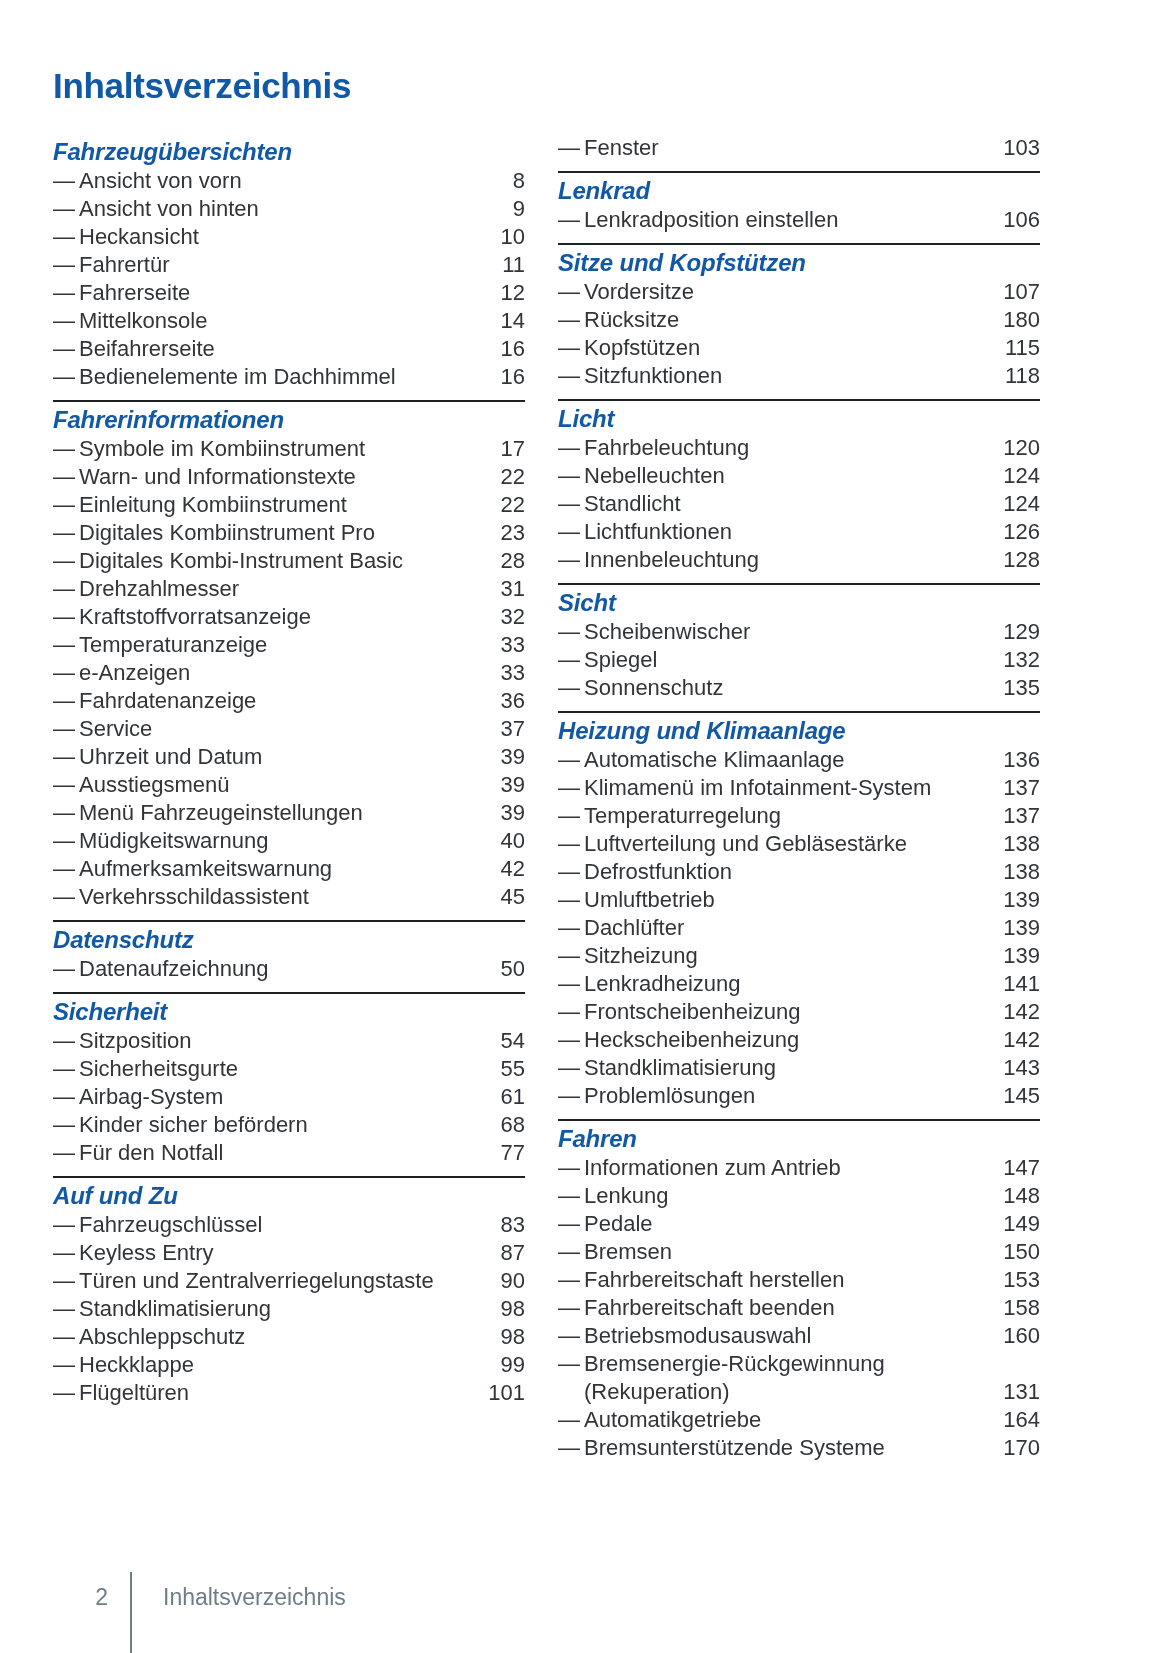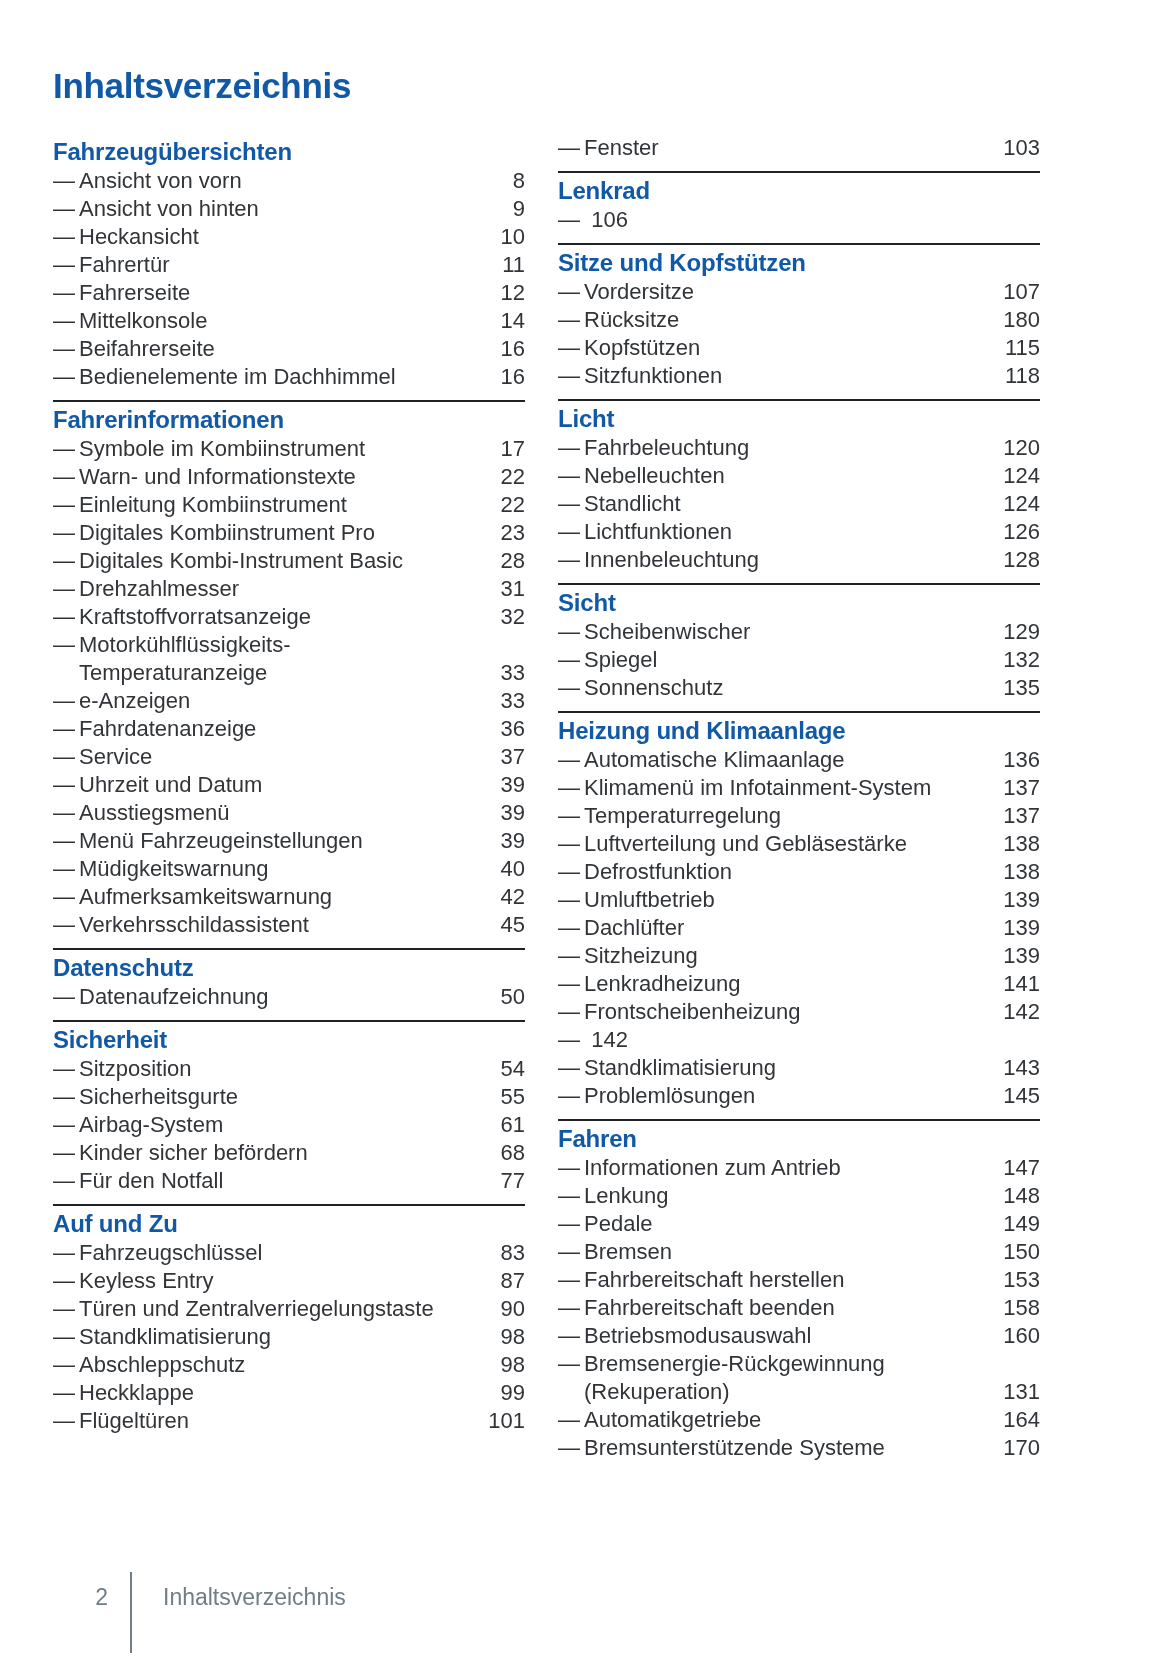--- a/index.html
+++ b/index.html
@@ -21,21 +21,21 @@
   .title{
     font-size:35px;font-weight:bold;color:var(--accent);
     margin:0 0 26px 0;line-height:44px;letter-spacing:-0.3px;
   }
   .columns{display:flex;gap:33px;align-items:flex-start;}
   .col{flex:none;}
   .col-left{width:472px;}
   .col-right{width:482px;}
   .sec-heading{
     font-size:24px;font-weight:bold;color:var(--accent);
-    line-height:28px;margin:4px 0 1px 0;letter-spacing:-0.2px;
+    line-height:28px;margin:4px 0 1px 0;letter-spacing:-0.2px;font-style:italic;
   }
   .entry{
     display:flex;align-items:flex-end;
     font-size:22px;line-height:28px;cursor:default;
   }
   .dash{flex:none;width:26px;align-self:flex-start;}
   .label{flex:1;min-width:0;}
   .lbl-line{display:block;}
   .pagenum{flex:none;margin-left:4px;min-width:40px;text-align:right;}
   .divider{border-top:2px solid var(--rule);margin:9px 0 2px 0;height:0;}
@@ -156,21 +156,20 @@
         <div class="entry">
           <span class="dash">—</span>
           <span class="label">
             <span class="lbl-line">Kraftstoffvorratsanzeige</span>
           </span>
           <span class="pagenum">32</span>
         </div>
         <div class="entry">
           <span class="dash">—</span>
           <span class="label">
-            <span class="lbl-line">Motorkühlflüssigkeits-</span>
             <span class="lbl-line">Temperaturanzeige</span>
           </span>
           <span class="pagenum">33</span>
         </div>
         <div class="entry">
           <span class="dash">—</span>
           <span class="label">
             <span class="lbl-line">e-Anzeigen</span>
           </span>
           <span class="pagenum">33</span>
@@ -334,20 +333,23 @@
           <span class="dash">—</span>
           <span class="label">
             <span class="lbl-line">Fenster</span>
           </span>
           <span class="pagenum">103</span>
         </div>
         <div class="divider"></div>
         <div class="sec-heading">Lenkrad</div>
         <div class="entry">
           <span class="dash">—</span>
+          <span class="label">
+            <span class="lbl-line">Lenkradposition einstellen</span>
+          </span>
           <span class="pagenum">106</span>
         </div>
         <div class="divider"></div>
         <div class="sec-heading">Sitze und Kopfstützen</div>
         <div class="entry">
           <span class="dash">—</span>
           <span class="label">
             <span class="lbl-line">Vordersitze</span>
           </span>
           <span class="pagenum">107</span>
@@ -500,20 +502,23 @@
         </div>
         <div class="entry">
           <span class="dash">—</span>
           <span class="label">
             <span class="lbl-line">Frontscheibenheizung</span>
           </span>
           <span class="pagenum">142</span>
         </div>
         <div class="entry">
           <span class="dash">—</span>
+          <span class="label">
+            <span class="lbl-line">Heckscheibenheizung</span>
+          </span>
           <span class="pagenum">142</span>
         </div>
         <div class="entry">
           <span class="dash">—</span>
           <span class="label">
             <span class="lbl-line">Standklimatisierung</span>
           </span>
           <span class="pagenum">143</span>
         </div>
         <div class="entry">

